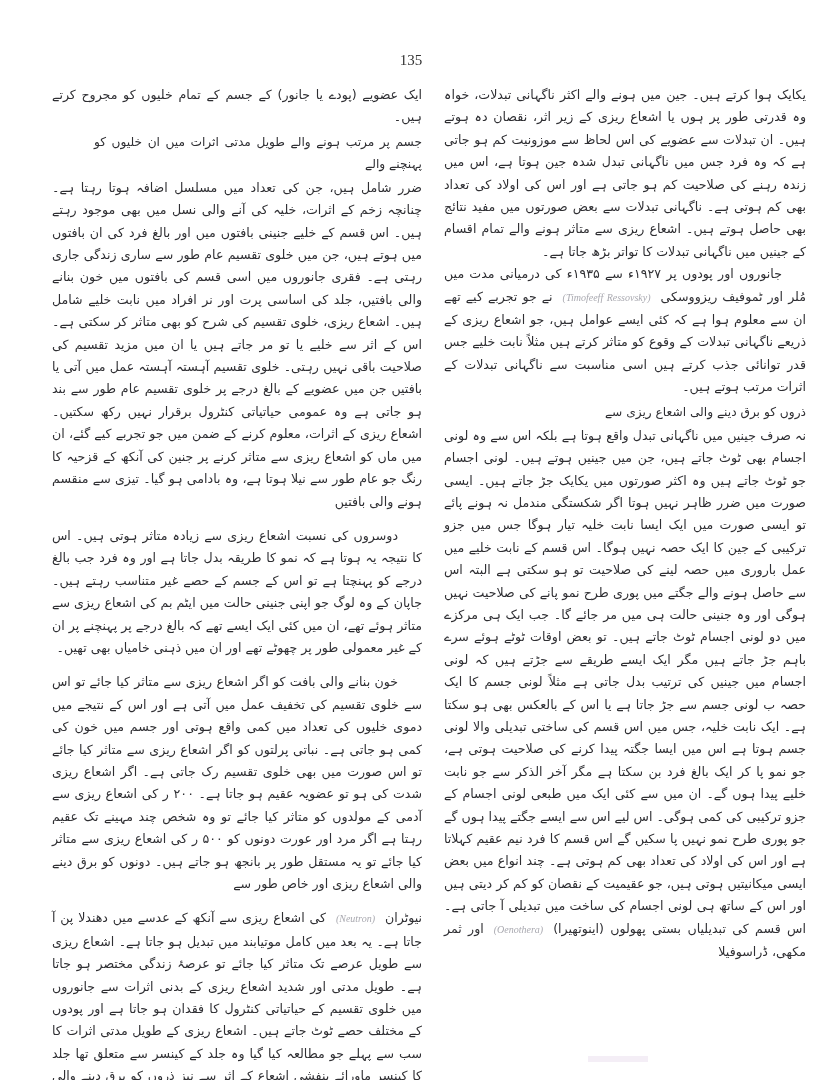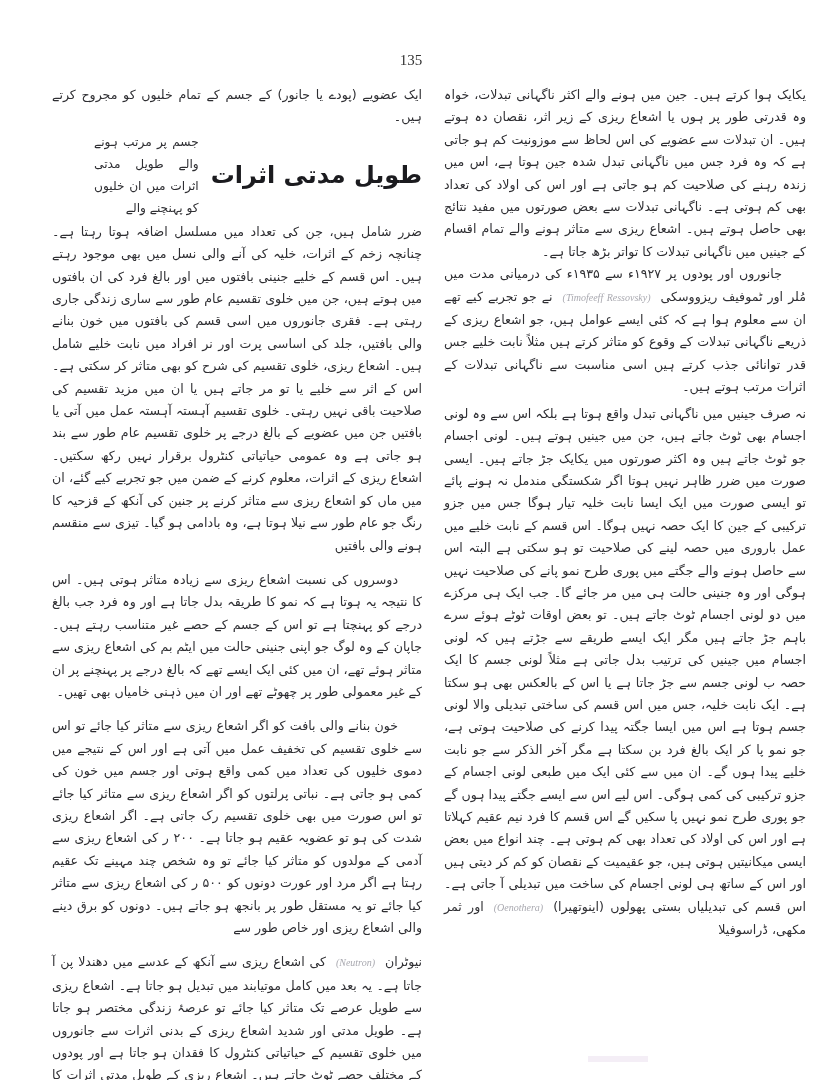--- a/index.html
+++ b/index.html
@@ -38,29 +38,29 @@
 </head>
 <body>
 
 <div class="page">
   <div class="page-number">135</div>
 
   <div class="column col-right">
     <p>یکایک ہوا کرتے ہیں۔ جین میں ہونے والے اکثر ناگہانی تبدلات، خواہ وہ قدرتی طور پر ہوں یا اشعاع ریزی کے زیر اثر، نقصان دہ ہوتے ہیں۔ ان تبدلات سے عضویے کی اس لحاظ سے موزونیت کم ہو جاتی ہے کہ وہ فرد جس میں ناگہانی تبدل شدہ جین ہوتا ہے، اس میں زندہ رہنے کی صلاحیت کم ہو جاتی ہے اور اس کی اولاد کی تعداد بھی کم ہوتی ہے۔ ناگہانی تبدلات سے بعض صورتوں میں مفید نتائج بھی حاصل ہوتے ہیں۔ اشعاع ریزی سے متاثر ہونے والے تمام اقسام کے جینیں میں ناگہانی تبدلات کا تواتر بڑھ جاتا ہے۔</p>
     <p class="indent"><span>جانوروں اور پودوں پر ۱۹۲۷ء سے ۱۹۳۵ء کی درمیانی مدت میں مُلر اور ٹموفیف ریزووسکی</span><span class="latin">(Timofeeff Ressovsky)</span><span>نے جو تجربے کیے تھے ان سے معلوم ہوا ہے کہ کئی ایسے عوامل ہیں، جو اشعاع ریزی کے ذریعے ناگہانی تبدلات کے وقوع کو متاثر کرتے ہیں مثلاً نابت خلیے جس قدر توانائی جذب کرتے ہیں اسی مناسبت سے ناگہانی تبدلات کے اثرات مرتب ہوتے ہیں۔</span></p>
     <div class="heading-block">
+      <span class="heading-side">ذروں کو برق دینے والی اشعاع ریزی سے</span>
     </div>
     <p><span>نہ صرف جینیں میں ناگہانی تبدل واقع ہوتا ہے بلکہ اس سے وہ لونی اجسام بھی ٹوٹ جاتے ہیں، جن میں جینیں ہوتے ہیں۔ لونی اجسام جو ٹوٹ جاتے ہیں وہ اکثر صورتوں میں یکایک جڑ جاتے ہیں۔ ایسی صورت میں ضرر ظاہر نہیں ہوتا اگر شکستگی مندمل نہ ہونے پائے تو ایسی صورت میں ایک ایسا نابت خلیہ تیار ہوگا جس میں جزو ترکیبی کے جین کا ایک حصہ نہیں ہوگا۔ اس قسم کے نابت خلیے میں عمل باروری میں حصہ لینے کی صلاحیت تو ہو سکتی ہے البتہ اس سے حاصل ہونے والے جگتے میں پوری طرح نمو پانے کی صلاحیت نہیں ہوگی اور وہ جنینی حالت ہی میں مر جائے گا۔ جب ایک ہی مرکزے میں دو لونی اجسام ٹوٹ جاتے ہیں۔ تو بعض اوقات ٹوٹے ہوئے سرے باہم جڑ جاتے ہیں مگر ایک ایسے طریقے سے جڑتے ہیں کہ لونی اجسام میں جینیں کی ترتیب بدل جاتی ہے مثلاً لونی جسم کا ایک حصہ ب لونی جسم سے جڑ جاتا ہے یا اس کے بالعکس بھی ہو سکتا ہے۔ ایک نابت خلیہ، جس میں اس قسم کی ساختی تبدیلی والا لونی جسم ہوتا ہے اس میں ایسا جگتہ پیدا کرنے کی صلاحیت ہوتی ہے، جو نمو پا کر ایک بالغ فرد بن سکتا ہے مگر آخر الذکر سے جو نابت خلیے پیدا ہوں گے۔ ان میں سے کئی ایک میں طبعی لونی اجسام کے جزو ترکیبی کی کمی ہوگی۔ اس لیے اس سے ایسے جگتے پیدا ہوں گے جو پوری طرح نمو نہیں پا سکیں گے اس قسم کا فرد نیم عقیم کہلاتا ہے اور اس کی اولاد کی تعداد بھی کم ہوتی ہے۔ چند انواع میں بعض ایسی میکانیتیں ہوتی ہیں، جو عقیمیت کے نقصان کو کم کر دیتی ہیں اور اس کے ساتھ ہی لونی اجسام کی ساخت میں تبدیلی آ جاتی ہے۔ اس قسم کی تبدیلیاں بستی پھولوں (اینوتھیرا)</span><span class="latin">(Oenothera)</span><span>اور ثمر مکھی، ڈراسوفیلا</span></p>
 
   </div>
 
   <div class="column col-left">
     <p>ایک عضویے (پودے یا جانور) کے جسم کے تمام خلیوں کو مجروح کرتے ہیں۔</p>
     <div class="heading-block">
-      <span class="heading-big">طویل مدتی اثرات</span>
       <span class="heading-side">جسم پر مرتب ہونے والے طویل مدتی اثرات میں ان خلیوں کو پہنچنے والے</span>
     </div>
     <p>ضرر شامل ہیں، جن کی تعداد میں مسلسل اضافہ ہوتا رہتا ہے۔ چنانچہ زخم کے اثرات، خلیہ کی آنے والی نسل میں بھی موجود رہتے ہیں۔ اس قسم کے خلیے جنینی بافتوں میں اور بالغ فرد کی ان بافتوں میں ہوتے ہیں، جن میں خلوی تقسیم عام طور سے ساری زندگی جاری رہتی ہے۔ فقری جانوروں میں اسی قسم کی بافتوں میں خون بنانے والی بافتیں، جلد کی اساسی پرت اور نر افراد میں نابت خلیے شامل ہیں۔ اشعاع ریزی، خلوی تقسیم کی شرح کو بھی متاثر کر سکتی ہے۔ اس کے اثر سے خلیے یا تو مر جاتے ہیں یا ان میں مزید تقسیم کی صلاحیت باقی نہیں رہتی۔ خلوی تقسیم آہستہ آہستہ عمل میں آتی یا بافتیں جن میں عضویے کے بالغ درجے پر خلوی تقسیم عام طور سے بند ہو جاتی ہے وہ عمومی حیاتیاتی کنٹرول برقرار نہیں رکھ سکتیں۔ اشعاع ریزی کے اثرات، معلوم کرنے کے ضمن میں جو تجربے کیے گئے، ان میں ماں کو اشعاع ریزی سے متاثر کرنے پر جنین کی آنکھ کے قزحیہ کا رنگ جو عام طور سے نیلا ہوتا ہے، وہ بادامی ہو گیا۔ تیزی سے منقسم ہونے والی بافتیں</p>
     <div class="gap"></div>
     <p class="indent">دوسروں کی نسبت اشعاع ریزی سے زیادہ متاثر ہوتی ہیں۔ اس کا نتیجہ یہ ہوتا ہے کہ نمو کا طریقہ بدل جاتا ہے اور وہ فرد جب بالغ درجے کو پہنچتا ہے تو اس کے جسم کے حصے غیر متناسب رہتے ہیں۔ جاپان کے وہ لوگ جو اپنی جنینی حالت میں ایٹم بم کی اشعاع ریزی سے متاثر ہوئے تھے، ان میں کئی ایک ایسے تھے کہ بالغ درجے پر پہنچنے پر ان کے غیر معمولی طور پر چھوٹے تھے اور ان میں ذہنی خامیاں بھی تھیں۔</p>
     <div class="gap"></div>
     <p class="indent">خون بنانے والی بافت کو اگر اشعاع ریزی سے متاثر کیا جائے تو اس سے خلوی تقسیم کی تخفیف عمل میں آتی ہے اور اس کے نتیجے میں دموی خلیوں کی تعداد میں کمی واقع ہوتی اور جسم میں خون کی کمی ہو جاتی ہے۔ نباتی پرلتوں کو اگر اشعاع ریزی سے متاثر کیا جائے تو اس صورت میں بھی خلوی تقسیم رک جاتی ہے۔ اگر اشعاع ریزی شدت کی ہو تو عضویہ عقیم ہو جاتا ہے۔ ۲۰۰ ر کی اشعاع ریزی سے آدمی کے مولدوں کو متاثر کیا جائے تو وہ شخص چند مہینے تک عقیم رہتا ہے اگر مرد اور عورت دونوں کو ۵۰۰ ر کی اشعاع ریزی سے متاثر کیا جائے تو یہ مستقل طور پر بانجھ ہو جاتے ہیں۔ دونوں کو برق دینے والی اشعاع ریزی اور خاص طور سے</p>
     <div class="gap"></div>
     <p><span>نیوٹران</span><span class="latin">(Neutron)</span><span>کی اشعاع ریزی سے آنکھ کے عدسے میں دھندلا پن آ جاتا ہے۔ یہ بعد میں کامل موتیابند میں تبدیل ہو جاتا ہے۔ اشعاع ریزی سے طویل عرصے تک متاثر کیا جائے تو عرصۂ زندگی مختصر ہو جاتا ہے۔ طویل مدتی اور شدید اشعاع ریزی کے بدنی اثرات سے جانوروں میں خلوی تقسیم کے حیاتیاتی کنٹرول کا فقدان ہو جاتا ہے اور پودوں کے مختلف حصے ٹوٹ جاتے ہیں۔ اشعاع ریزی کے طویل مدتی اثرات کا سب سے پہلے جو مطالعہ کیا گیا وہ جلد کے کینسر سے متعلق تھا جلد کا کینسر ماورائے بنفشی اشعاع کے اثر سے نیز ذروں کو برق دینے والی اشعاع ریزی سے ہوتا ہے۔</span></p>
   </div>

